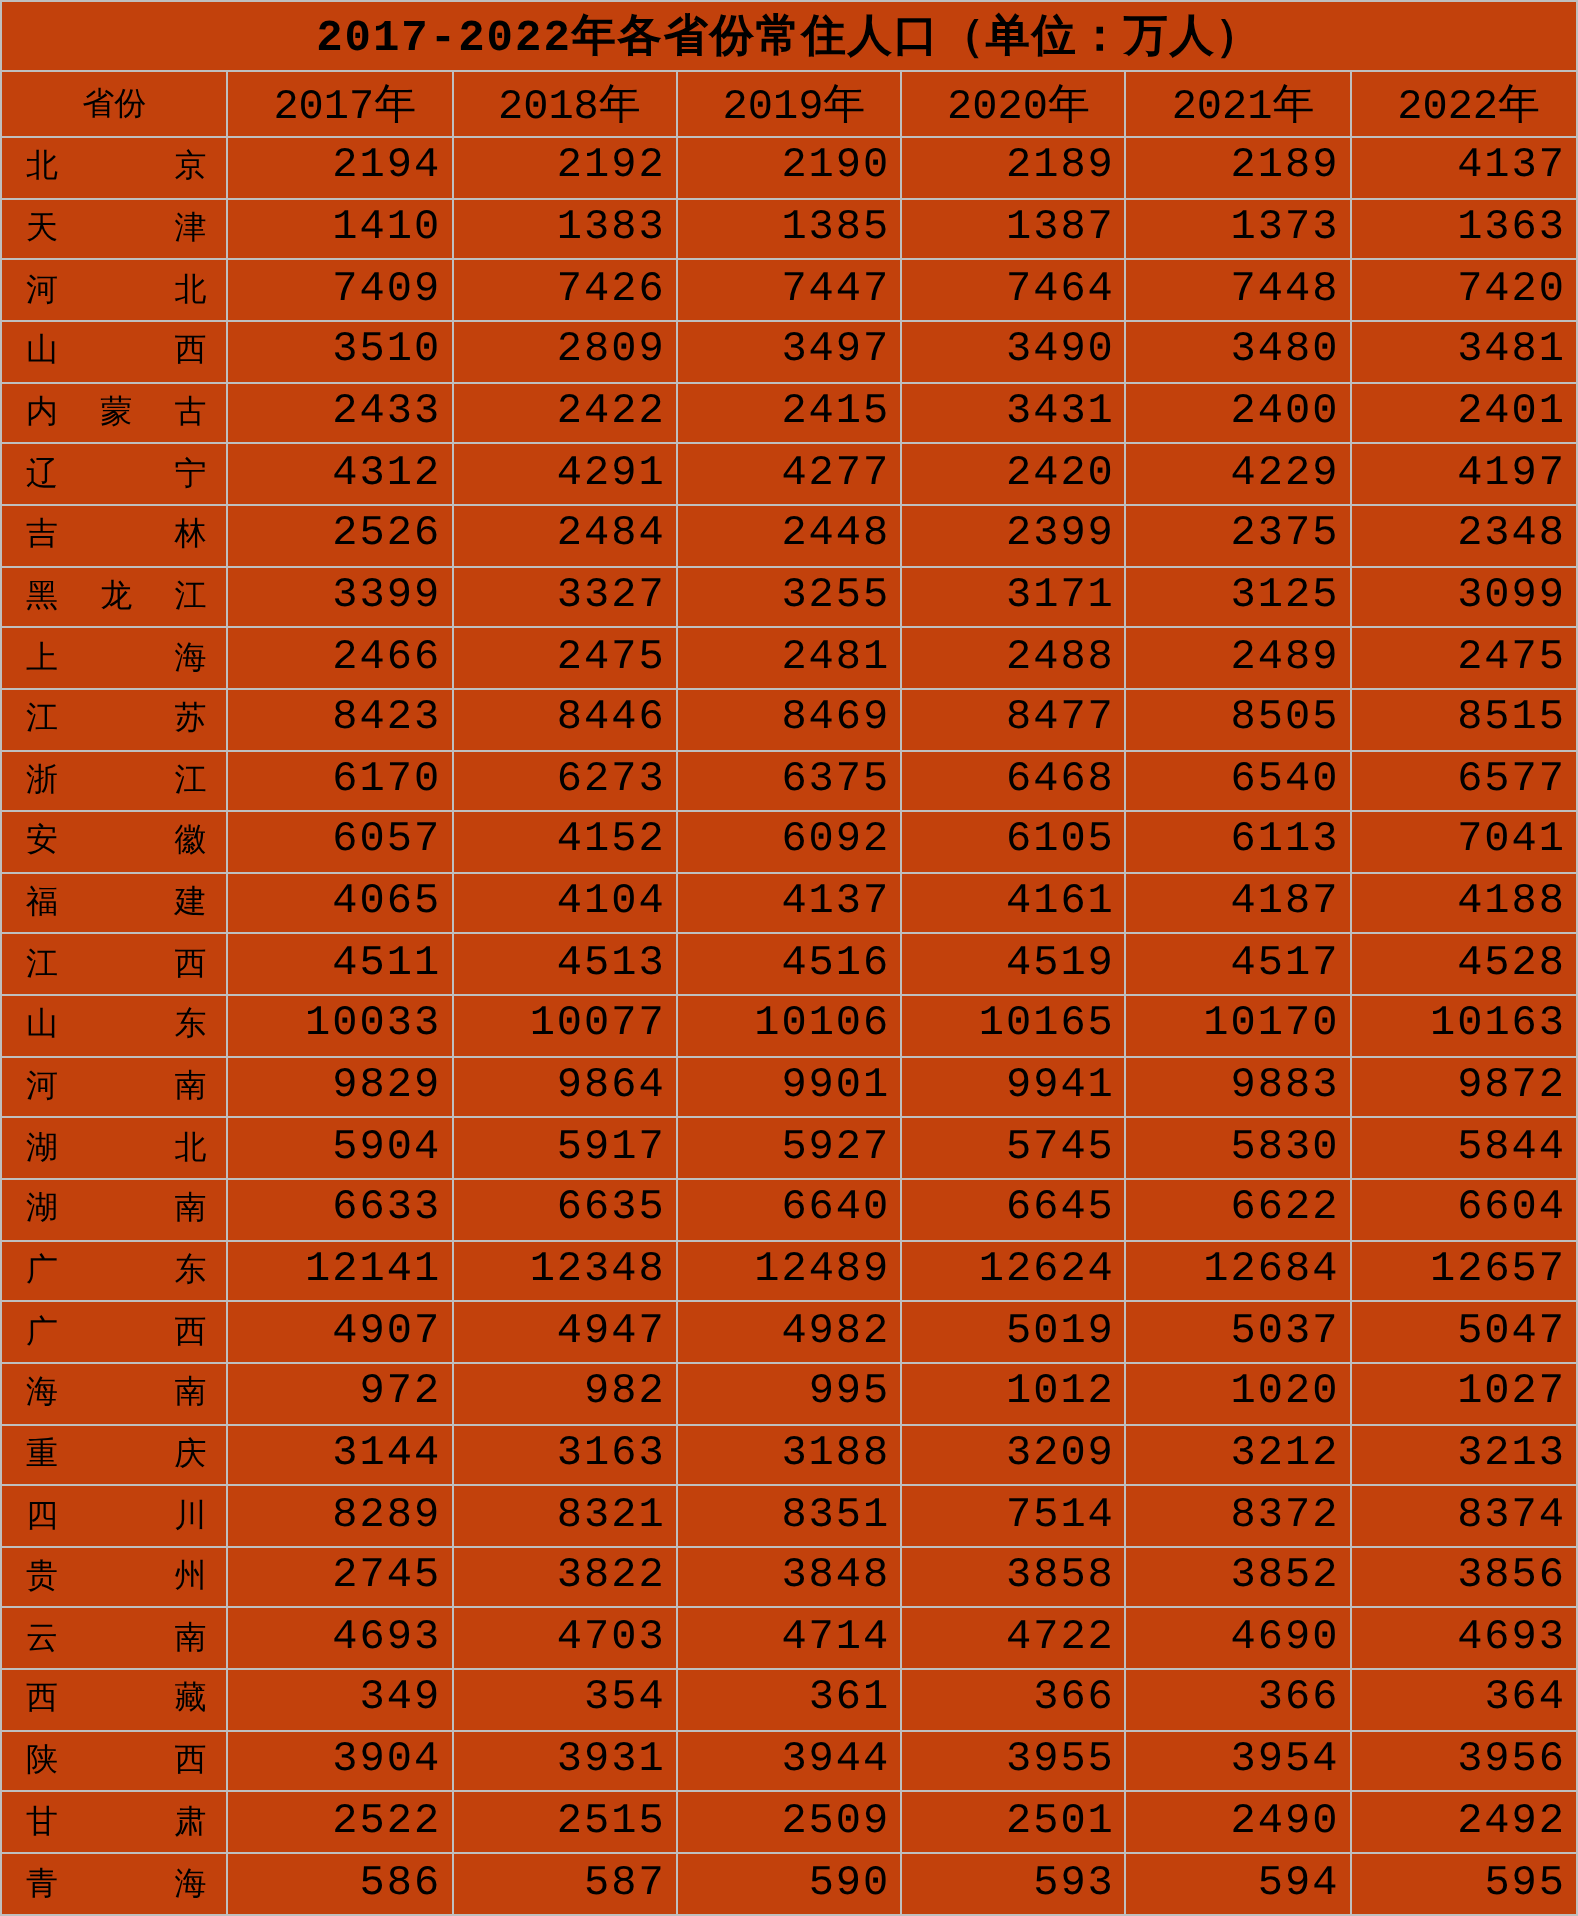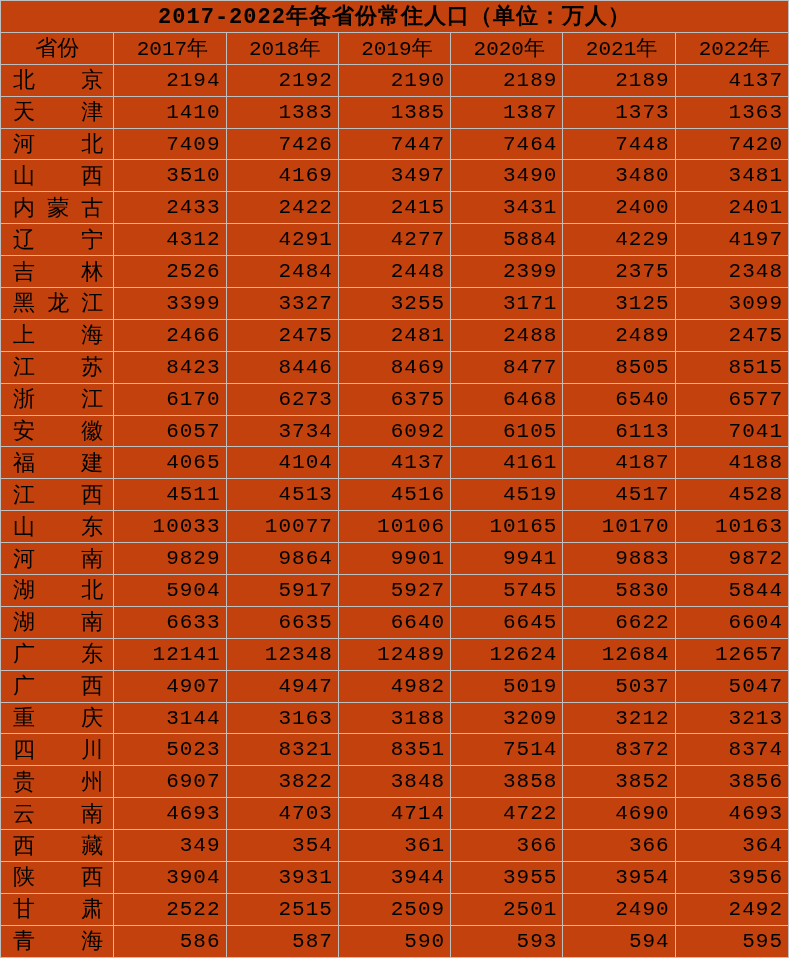--- a/index.html
+++ b/index.html
@@ -30,21 +30,21 @@
     white-space: nowrap;
     vertical-align: middle;
   }
   td.title-cell {
     font-weight: bold;
     font-size: 22px;
     text-align: center;
     letter-spacing: 1px;
   }
   td.prov {
-    font-size: 22px;
+    font-size: 16px;
     text-align: justify;
     text-align-last: justify;
     padding: 0 10px 0 12px;
   }
   td.prov.centered {
     text-align: center;
     text-align-last: center;
     padding: 0;
   }
   td.year-head {
@@ -108,41 +108,41 @@
           <td class="num">7409</td>
           <td class="num">7426</td>
           <td class="num">7447</td>
           <td class="num">7464</td>
           <td class="num">7448</td>
           <td class="num">7420</td>
         </tr>
         <tr>
           <td class="prov">山西</td>
           <td class="num">3510</td>
-          <td class="num">4169</td>
+          <td class="num">2809</td>
           <td class="num">3497</td>
           <td class="num">3490</td>
           <td class="num">3480</td>
           <td class="num">3481</td>
         </tr>
         <tr>
           <td class="prov">内蒙古</td>
           <td class="num">2433</td>
           <td class="num">2422</td>
           <td class="num">2415</td>
           <td class="num">3431</td>
           <td class="num">2400</td>
           <td class="num">2401</td>
         </tr>
         <tr>
           <td class="prov">辽宁</td>
           <td class="num">4312</td>
           <td class="num">4291</td>
           <td class="num">4277</td>
-          <td class="num">5884</td>
+          <td class="num">2420</td>
           <td class="num">4229</td>
           <td class="num">4197</td>
         </tr>
         <tr>
           <td class="prov">吉林</td>
           <td class="num">2526</td>
           <td class="num">2484</td>
           <td class="num">2448</td>
           <td class="num">2399</td>
           <td class="num">2375</td>
@@ -180,21 +180,21 @@
           <td class="num">6170</td>
           <td class="num">6273</td>
           <td class="num">6375</td>
           <td class="num">6468</td>
           <td class="num">6540</td>
           <td class="num">6577</td>
         </tr>
         <tr>
           <td class="prov">安徽</td>
           <td class="num">6057</td>
-          <td class="num">3734</td>
+          <td class="num">4152</td>
           <td class="num">6092</td>
           <td class="num">6105</td>
           <td class="num">6113</td>
           <td class="num">7041</td>
         </tr>
         <tr>
           <td class="prov">福建</td>
           <td class="num">4065</td>
           <td class="num">4104</td>
           <td class="num">4137</td>
@@ -259,40 +259,49 @@
         <tr>
           <td class="prov">广西</td>
           <td class="num">4907</td>
           <td class="num">4947</td>
           <td class="num">4982</td>
           <td class="num">5019</td>
           <td class="num">5037</td>
           <td class="num">5047</td>
         </tr>
         <tr>
+          <td class="prov">海南</td>
+          <td class="num">972</td>
+          <td class="num">982</td>
+          <td class="num">995</td>
+          <td class="num">1012</td>
+          <td class="num">1020</td>
+          <td class="num">1027</td>
+        </tr>
+        <tr>
           <td class="prov">重庆</td>
           <td class="num">3144</td>
           <td class="num">3163</td>
           <td class="num">3188</td>
           <td class="num">3209</td>
           <td class="num">3212</td>
           <td class="num">3213</td>
         </tr>
         <tr>
           <td class="prov">四川</td>
-          <td class="num">5023</td>
+          <td class="num">8289</td>
           <td class="num">8321</td>
           <td class="num">8351</td>
           <td class="num">7514</td>
           <td class="num">8372</td>
           <td class="num">8374</td>
         </tr>
         <tr>
           <td class="prov">贵州</td>
-          <td class="num">6907</td>
+          <td class="num">2745</td>
           <td class="num">3822</td>
           <td class="num">3848</td>
           <td class="num">3858</td>
           <td class="num">3852</td>
           <td class="num">3856</td>
         </tr>
         <tr>
           <td class="prov">云南</td>
           <td class="num">4693</td>
           <td class="num">4703</td>

